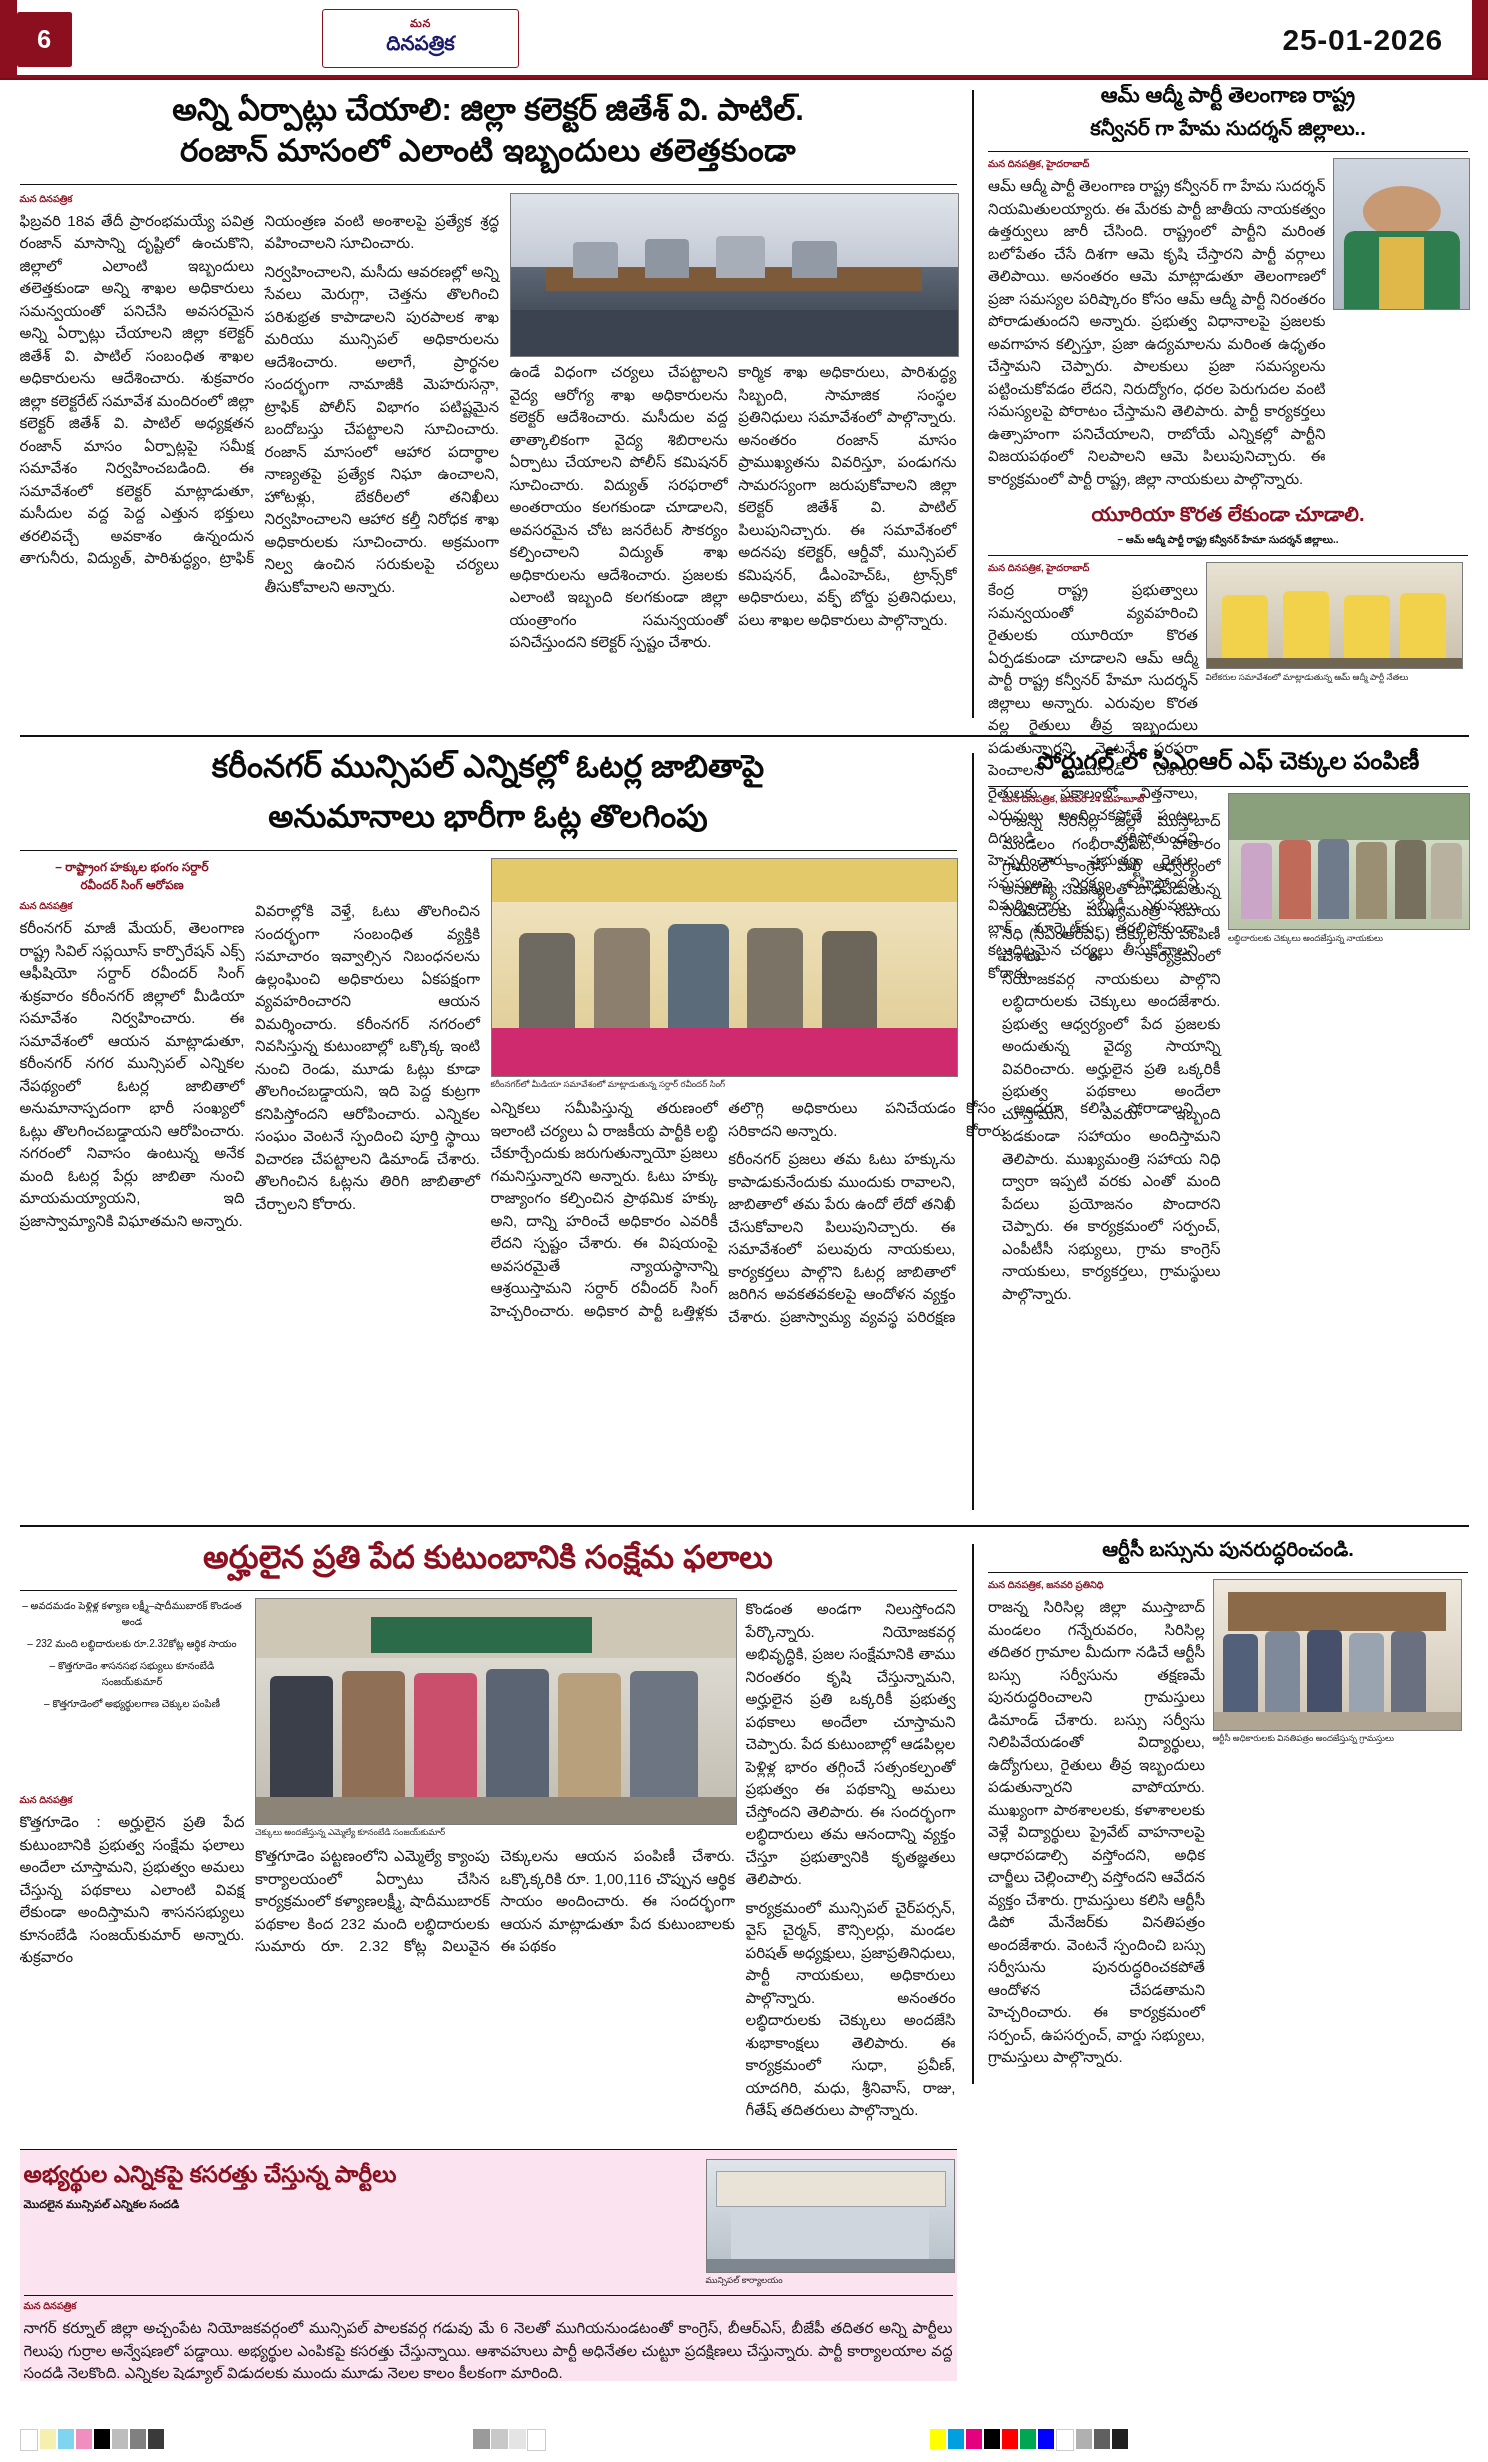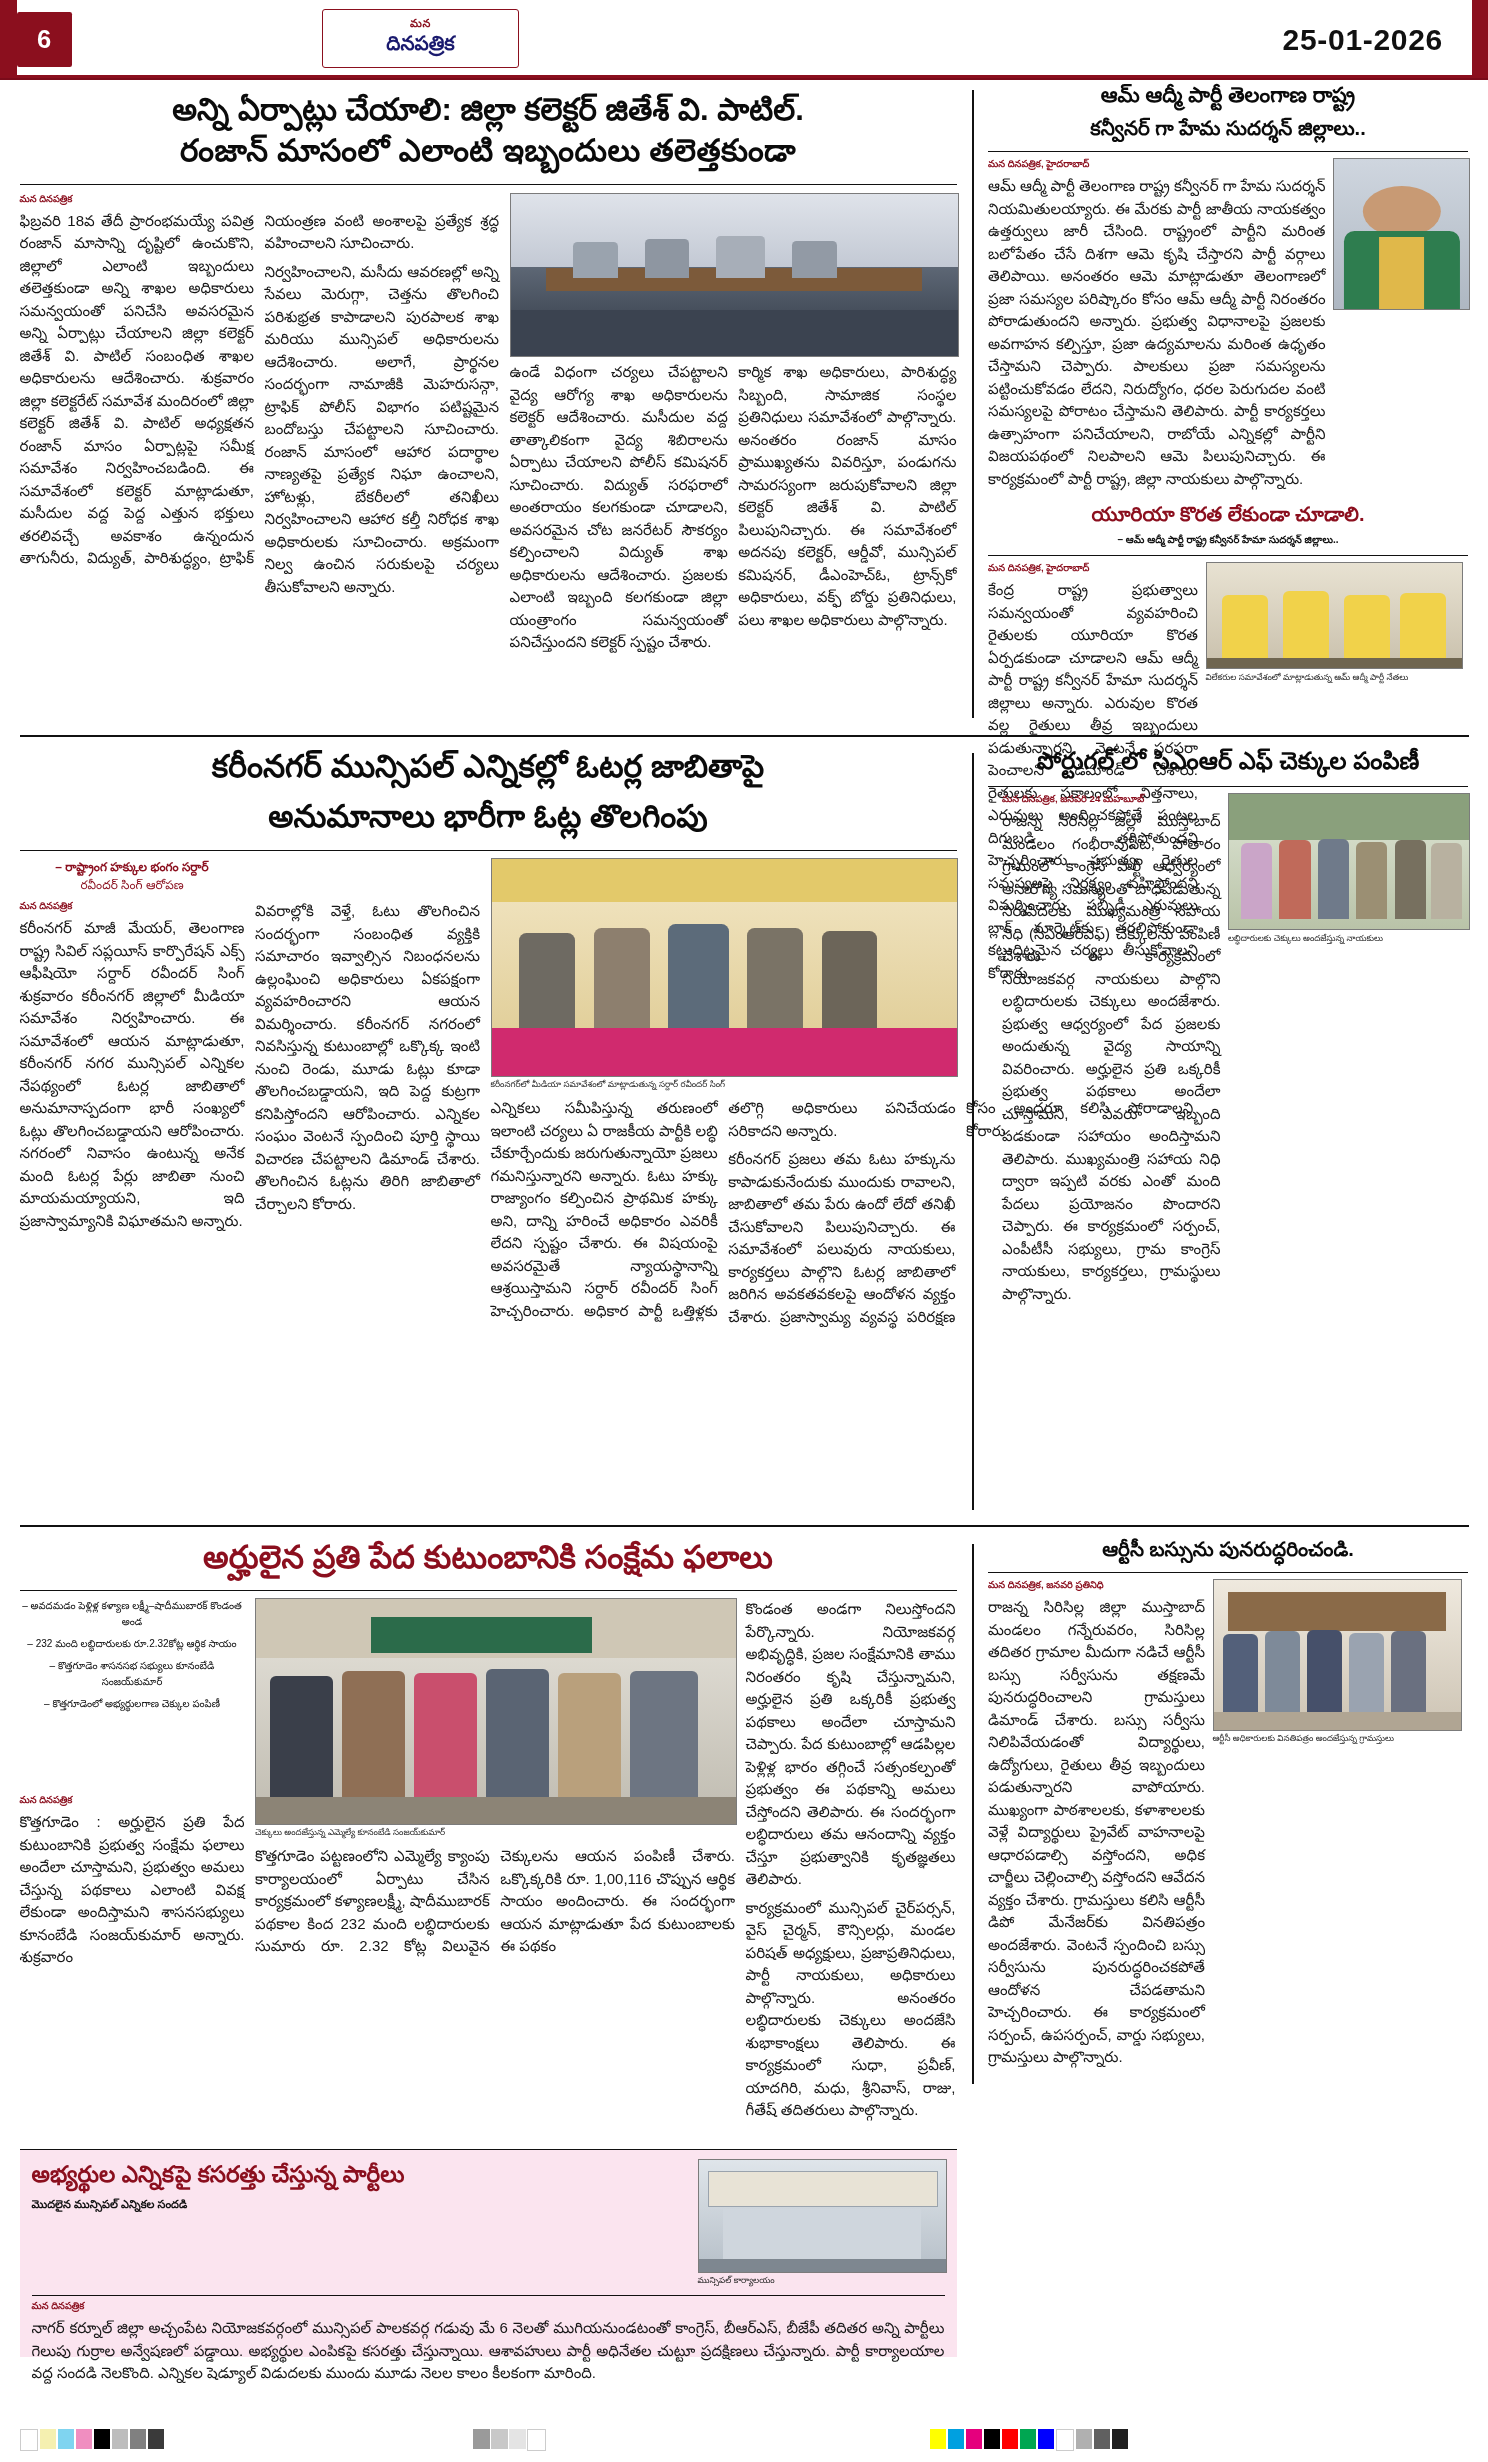--- a/index.html
+++ b/index.html
@@ -227,21 +227,21 @@
     <div class="vert-divider" style="left:972px; top:7.5px; height:757px;"></div>
 
     <div class="left-col" style="top:0;">
       <div class="hl" style="font-size:31.5px;">కరీంనగర్ మున్సిపల్ ఎన్నికల్లో ఓటర్ల జాబితాపై</div>
       <div class="hl" style="font-size:31.5px; margin-top:7.5px;">అనుమానాలు భారీగా ఓట్ల తొలగింపు</div>
       <hr class="hr-thin" style="margin-top:12px;">
 
       <div style="display:flex; gap:10.5px; margin-top:7.5px;">
         <div style="width:225px;">
           <div style="font-size:12px; font-weight:bold; color:#8b0f1e; text-align:center; line-height:1.5;">– రాష్ట్రాంగ హక్కుల భంగం సర్దార్</div>
-          <div style="font-size:12px; font-weight:normal; color:#8b0f1e; text-align:center; line-height:1.5; margin-bottom:6px;">రవీందర్ సింగ్ ఆరోపణ</div>
+          <div style="font-size:12px; font-weight:bold; color:#8b0f1e; text-align:center; line-height:1.5; margin-bottom:6px;">రవీందర్ సింగ్ ఆరోపణ</div>
           <div class="byline">మన దినపత్రిక</div>
           <div class="body-col">కరీంనగర్ మాజీ మేయర్, తెలంగాణ రాష్ట్ర సివిల్ సప్లయీస్ కార్పొరేషన్ ఎక్స్ ఆఫీషియో సర్దార్ రవీందర్ సింగ్ శుక్రవారం కరీంనగర్ జిల్లాలో మీడియా సమావేశం నిర్వహించారు. ఈ సమావేశంలో ఆయన మాట్లాడుతూ, కరీంనగర్ నగర మున్సిపల్ ఎన్నికల నేపథ్యంలో ఓటర్ల జాబితాలో అనుమానాస్పదంగా భారీ సంఖ్యలో ఓట్లు తొలగించబడ్డాయని ఆరోపించారు. నగరంలో నివాసం ఉంటున్న అనేక మంది ఓటర్ల పేర్లు జాబితా నుంచి మాయమయ్యాయని, ఇది ప్రజాస్వామ్యానికి విఘాతమని అన్నారు.</div>
         </div>
         <div style="width:225px;">
           <div class="body-col" style="margin-top:42px;">వివరాల్లోకి వెళ్తే, ఓటు తొలగించిన సందర్భంగా సంబంధిత వ్యక్తికి సమాచారం ఇవ్వాల్సిన నిబంధనలను ఉల్లంఘించి అధికారులు ఏకపక్షంగా వ్యవహరించారని ఆయన విమర్శించారు. కరీంనగర్ నగరంలో నివసిస్తున్న కుటుంబాల్లో ఒక్కొక్క ఇంటి నుంచి రెండు, మూడు ఓట్లు కూడా తొలగించబడ్డాయని, ఇది పెద్ద కుట్రగా కనిపిస్తోందని ఆరోపించారు. ఎన్నికల సంఘం వెంటనే స్పందించి పూర్తి స్థాయి విచారణ చేపట్టాలని డిమాండ్ చేశారు. తొలగించిన ఓట్లను తిరిగి జాబితాలో చేర్చాలని కోరారు.</div>
         </div>
         <div style="width:465px;">
           <div class="photo" style="width:465px; height:217px;">
             <div style="position:absolute; inset:0; background:linear-gradient(#f3e7c6,#ddc98f);"></div>
             <div style="position:absolute; left:0; top:0; width:100%; height:20%; background:#e3c96a;"></div>
@@ -355,21 +355,21 @@
             <div style="position:absolute; left:55%; top:35%; width:14%; height:61%; background:#9aa3b0; border-radius:6px 6px 0 0;"></div>
             <div style="position:absolute; left:72%; top:34%; width:14%; height:62%; background:#6a7080; border-radius:6px 6px 0 0;"></div>
             <div style="position:absolute; left:0; bottom:0; width:100%; height:12%; background:#b0a593;"></div>
           </div>
           <div class="figcap">ఆర్టీసీ అధికారులకు వినతిపత్రం అందజేస్తున్న గ్రామస్తులు</div>
         </div>
       </div>
     </div>
   </div>
 
-  <div class="pink-box" style="position:absolute; left:19.5px; top:2149px; width:937px; height:208px; padding:9px 12px; box-sizing:border-box;">
+  <div class="pink-box" style="position:absolute; left:19.5px; top:2149px; width:937px; height:232px; padding:9px 4px; box-sizing:border-box;">
     <div style="display:flex; gap:12px;">
       <div style="flex:1;">
         <div class="hl" style="font-size:23px; text-align:left; color:#8b0f1e;">అభ్యర్థుల ఎన్నికపై కసరత్తు చేస్తున్న పార్టీలు</div>
         <div style="font-size:11.2px; font-weight:bold; margin-top:7.5px;">మొదలైన మున్సిపల్ ఎన్నికల సందడి</div>
       </div>
       <div style="width:247px;">
         <div class="photo" style="width:247px; height:112px;">
           <div style="position:absolute; inset:0; background:linear-gradient(#dfe5ea,#b6bfc8);"></div>
           <div style="position:absolute; left:4%; top:10%; width:92%; height:30%; background:#e8e3d6; border:0.7px solid #9aa3ad;"></div>
           <div style="position:absolute; left:10%; top:44%; width:80%; height:48%; background:#cfd6dd;"></div>

